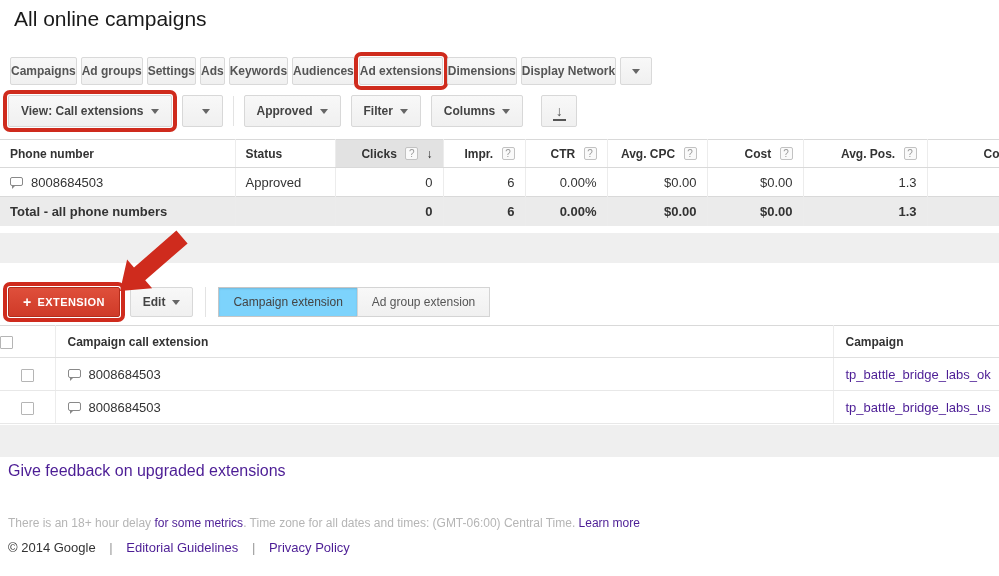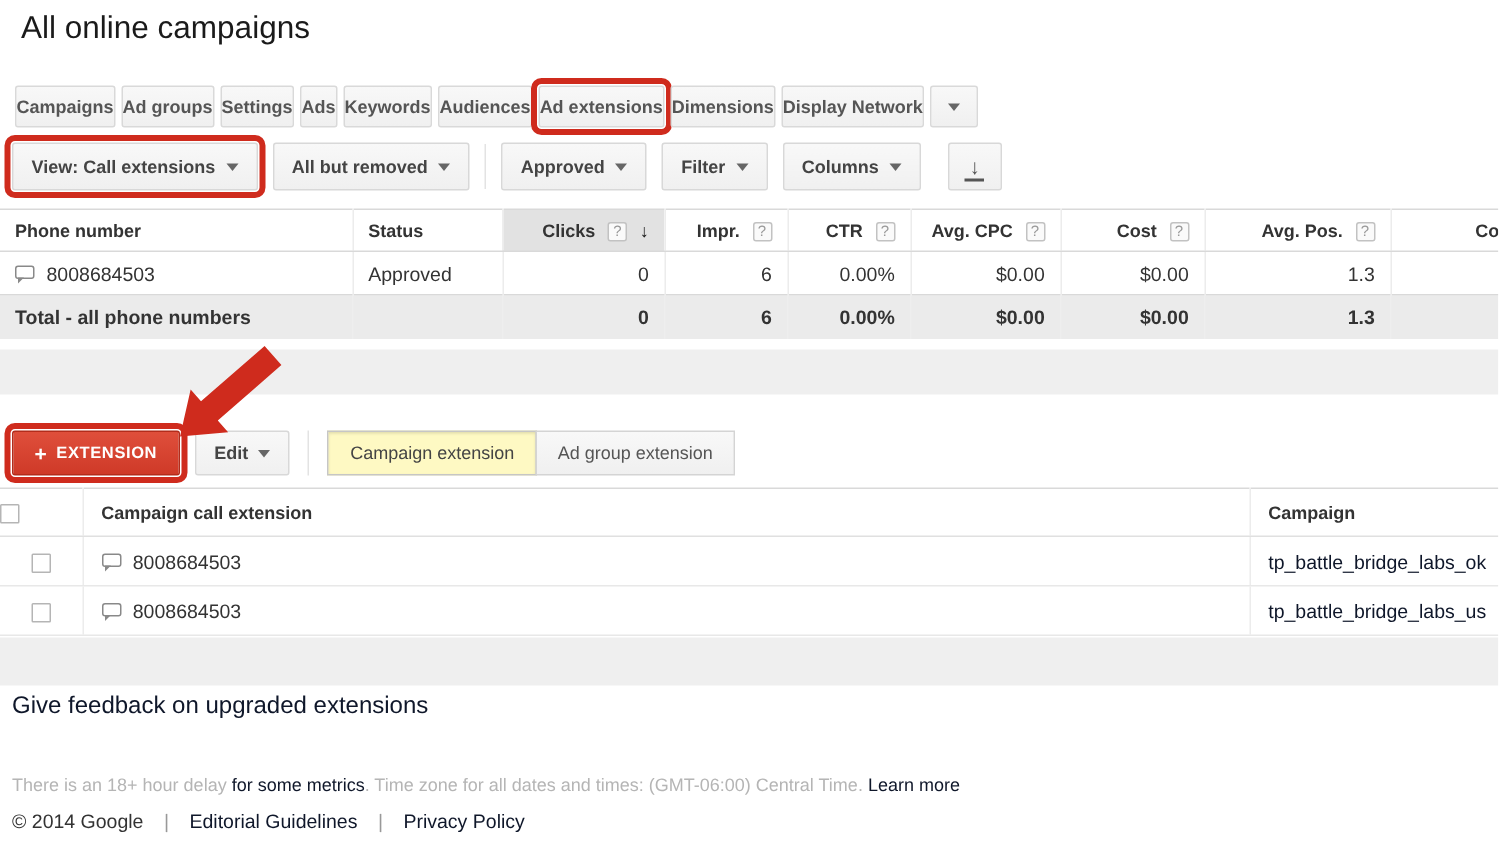--- a/index.html
+++ b/index.html
@@ -71,35 +71,35 @@
     letter-spacing:.4px; background:linear-gradient(#df4f3b,#cf3a28); border:1px solid #b32c1b;
     border-radius:2px; cursor:pointer; display:inline-flex; align-items:center; white-space:nowrap;
   }
   .plus { font-size:14px; margin-right:6px; font-weight:bold; }
   .edit-btn { height:30px; line-height:28px; margin-left:10px; }
   .seg {
     height:30px; line-height:28px; padding:0 14px; font-size:12px; color:#555;
     border:1px solid #d4d4d4; background:linear-gradient(#f8f8f8,#f0f0f0);
     display:inline-block; white-space:nowrap; cursor:pointer;
   }
-  .seg.on { background:#fef9c3; border-color:#c6c6c6; box-shadow:inset 0 1px 2px rgba(0,0,0,.12); color:#444; }
+  .seg.on { background:#7dd3fc; border-color:#c6c6c6; box-shadow:inset 0 1px 2px rgba(0,0,0,.12); color:#444; }
   .seg + .seg { margin-left:-1px; }
 
   
   .t2 { position:absolute; left:0; top:325px; border-top:1px solid #d9d9d9; }
   .t2 th { height:32px; font-size:12px; font-weight:bold; text-align:left; padding:0 12px;
     border-bottom:1px solid #e0e0e0; background:#fff; white-space:nowrap; }
   .t2 td { height:33px; padding:0 12px; border-bottom:1px solid #e8e8e8; white-space:nowrap; }
   .t2 th + th, .t2 td + td { border-left:1px solid #ececec; }
   .cb-cell { text-align:center; padding:0 !important; }
   .cb { display:inline-block; width:13px; height:13px; border:1px solid #b5b5b5; background:#fff;
     border-radius:1px; vertical-align:middle; cursor:pointer; }
   .band2 { top:425px; height:32px; }
 
-  a.lnk, .lnk { color:#0f172a; text-decoration:none; cursor:pointer; }
+  a.lnk, .lnk { color:#4c1d95; text-decoration:none; cursor:pointer; }
 
   .feedback { position:absolute; left:8px; top:462px; font-size:16px; }
   .footnote { position:absolute; left:8px; top:501px; font-size:12px; line-height:15px; color:#b5b5b5; }
   .legal { position:absolute; left:8px; top:540px; font-size:13px; color:#333; }
   .pipe { color:#999; margin:0 10px; }
 
   
   .anno-arrow { position:absolute; left:112px; top:229px; pointer-events:none; }
 </style>
 </head>
@@ -123,21 +123,20 @@
       <span class="caret" style="margin-left:0"></span>
     </div>
   </div>
 
   <div class="toolbar">
     <div class="btn ring mr10">
       <span>View: Call extensions</span>
       <span class="caret"></span>
     </div>
     <div class="btn">
-      <span>All but removed</span>
       <span class="caret"></span>
     </div>
     <div class="vsep"></div>
     <div class="btn mr10">
       <span>Approved</span>
       <span class="caret"></span>
     </div>
     <div class="btn mr10">
       <span>Filter</span>
       <span class="caret"></span>

